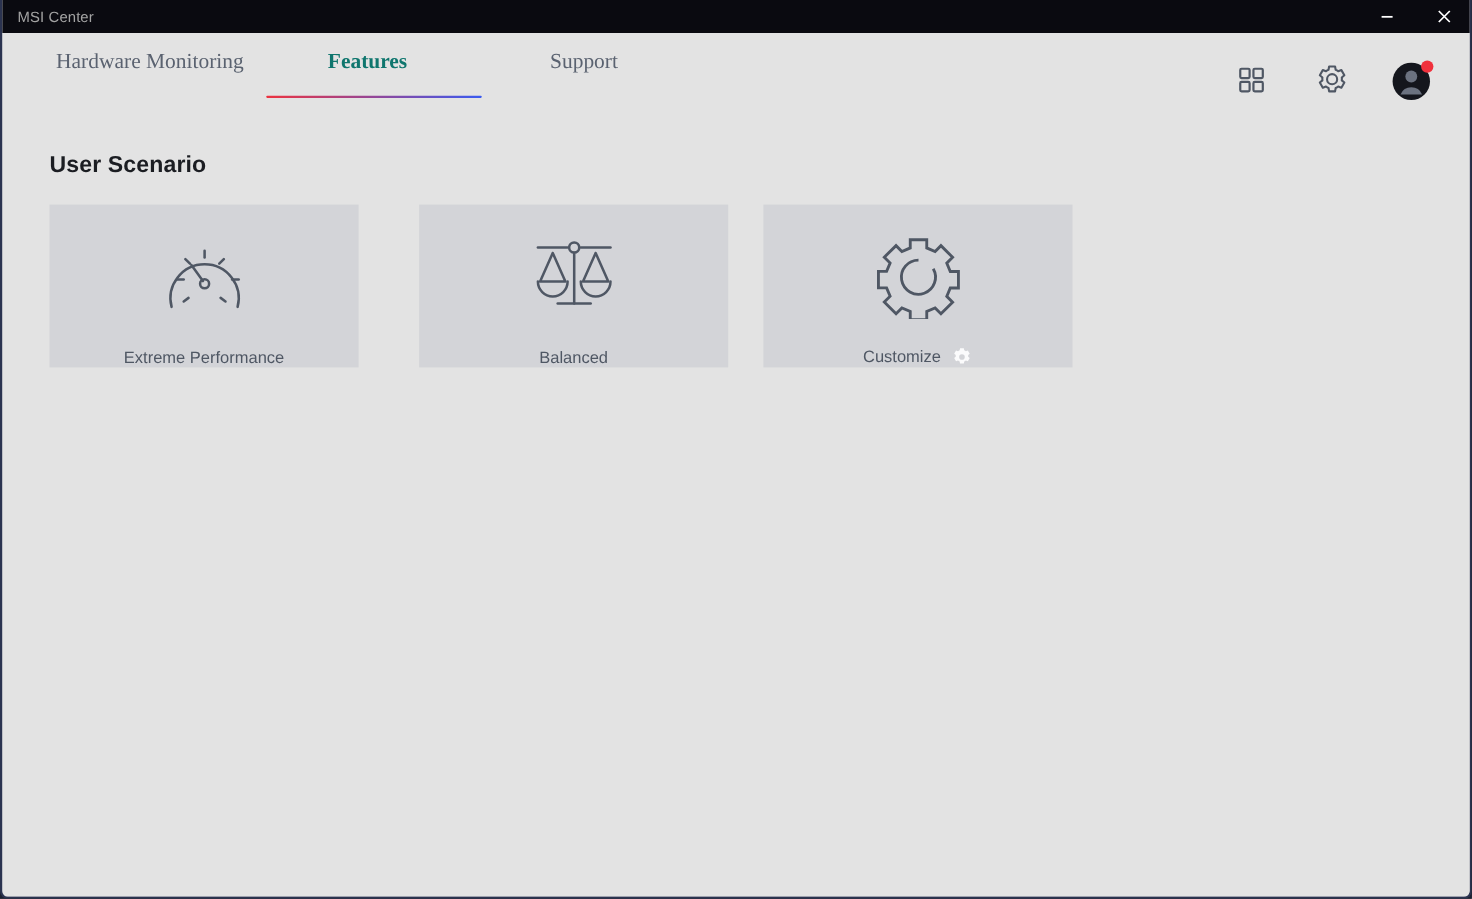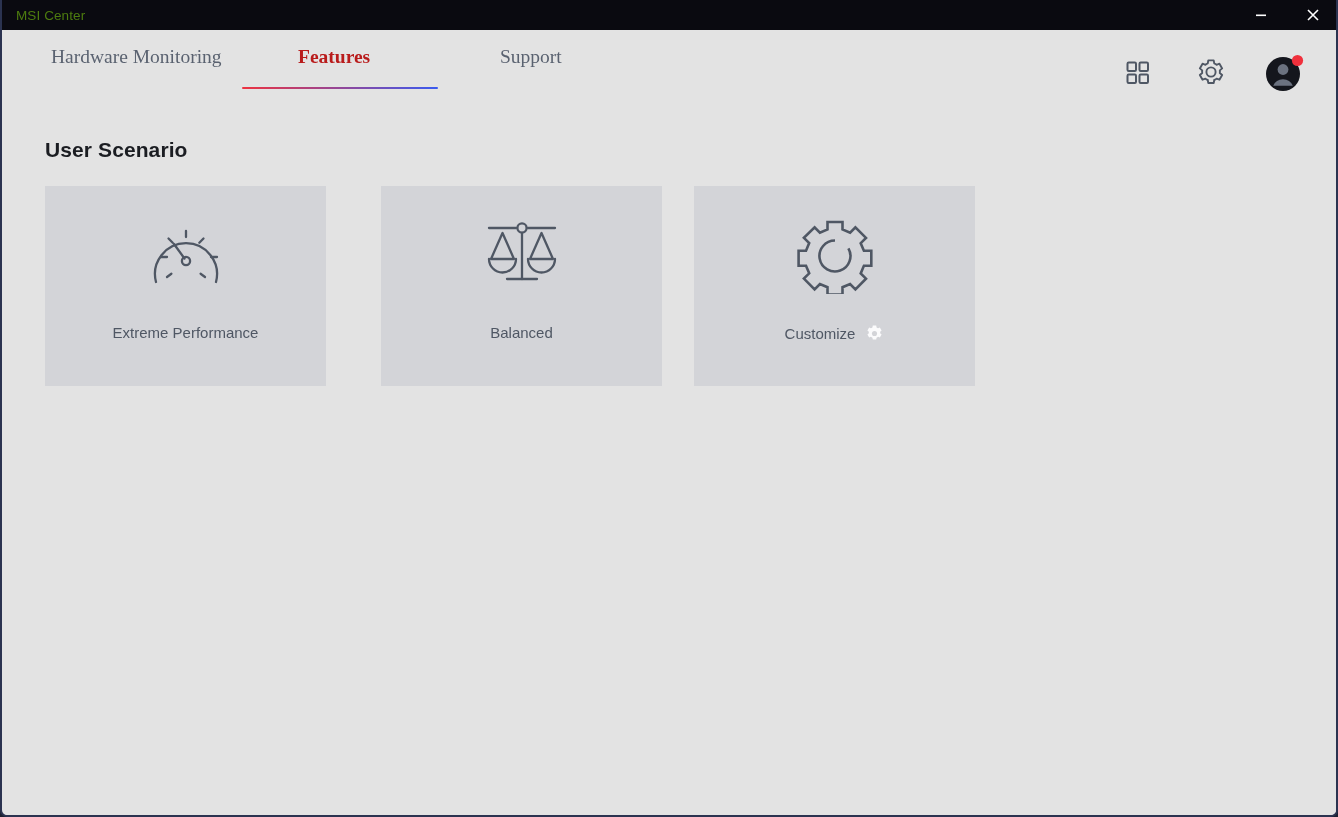--- a/index.html
+++ b/index.html
@@ -33,21 +33,21 @@
   #titlebar {
     position: absolute;
     left: 0; top: 0;
     width: 1338px;
     height: 30px;
     background: #0a0a10;
     display: flex;
     align-items: center;
   }
   #titlebar-title {
-    color: #4d7c0f;
+    color: #a3a3a3;
     font-size: 13.5px;
     margin-left: 14px;
     letter-spacing: 0.1px;
     white-space: nowrap;
   }
   .win-btn {
     position: absolute;
     top: 0;
     width: 46px;
     height: 30px;
@@ -79,21 +79,21 @@
   .nav-tab {
     position: absolute;
     top: 16px;
     font-size: 19.5px;
     color: #5a6270;
     white-space: nowrap;
     font-weight: 400;
     font-family: Liberation Serif, serif;
   }
   .nav-tab.active {
-    color: #b91c1c;
+    color: #0f766e;
     font-weight: 700;
   }
   #tab-hardware-monitoring { left: 47px; }
   #tab-features { left: 294px; }
   #tab-support { left: 496px; }
   #tab-underline {
     position: absolute;
     left: 238px;
     top: 57px;
     width: 196px;
@@ -171,21 +171,21 @@
     position: absolute;
     left: 41px;
     top: 156px;
     width: 1258px;
     height: 194px;
   }
   .scenario-card {
     position: absolute;
     top: 0;
     width: 281px;
-    height: 200px;
+    height: 148px;
     background: #d3d4d8;
     display: flex;
     flex-direction: column;
     align-items: center;
   }
   .scenario-card:nth-of-type(1) { left: 0px; }
   .scenario-card:nth-of-type(2) { left: 336px; }
   .scenario-card:nth-of-type(3) { left: 649px; }
   .scenario-card:nth-of-type(4) { left: 918px; width: 285px; }
 

